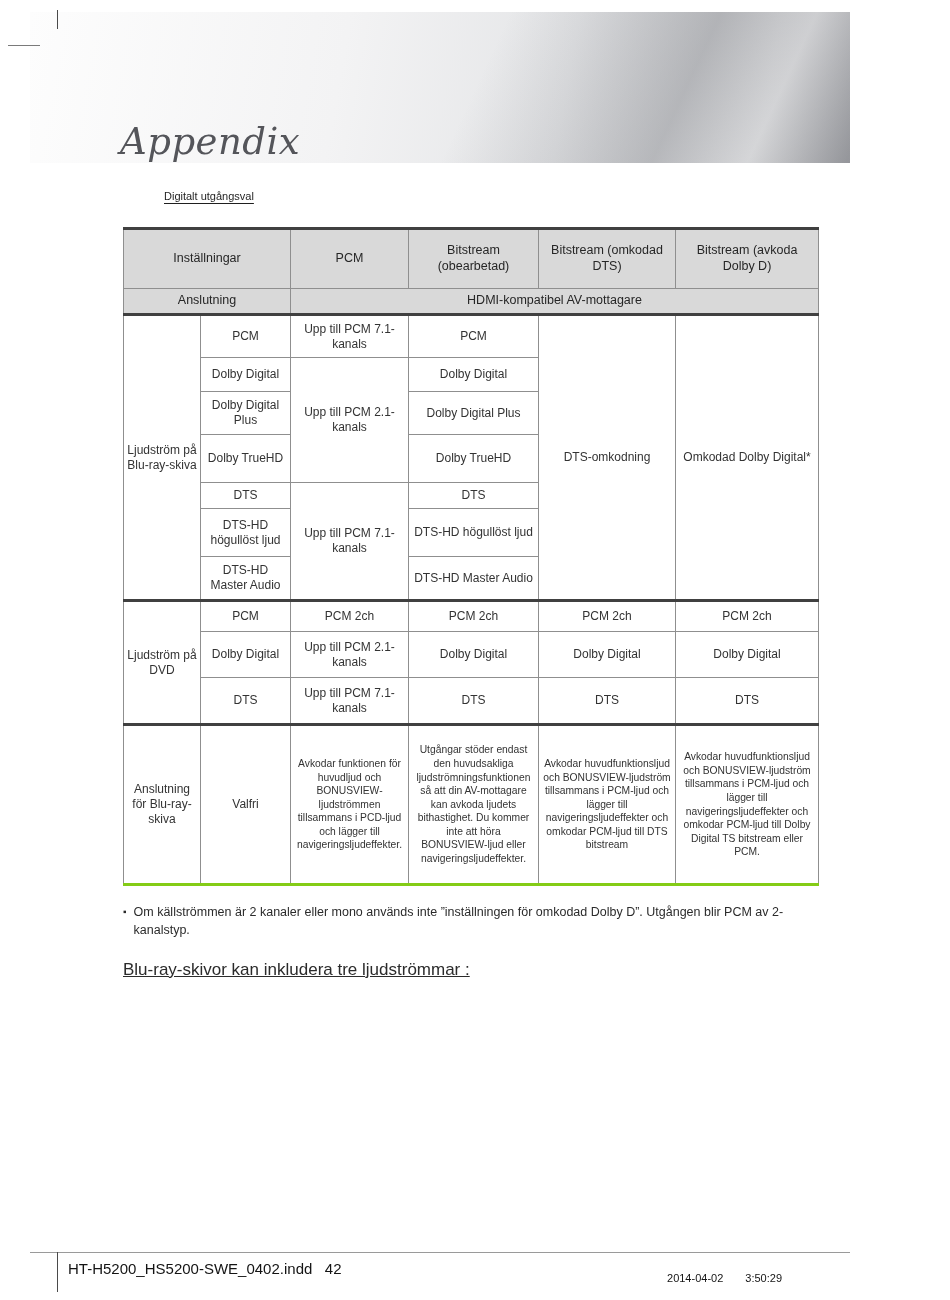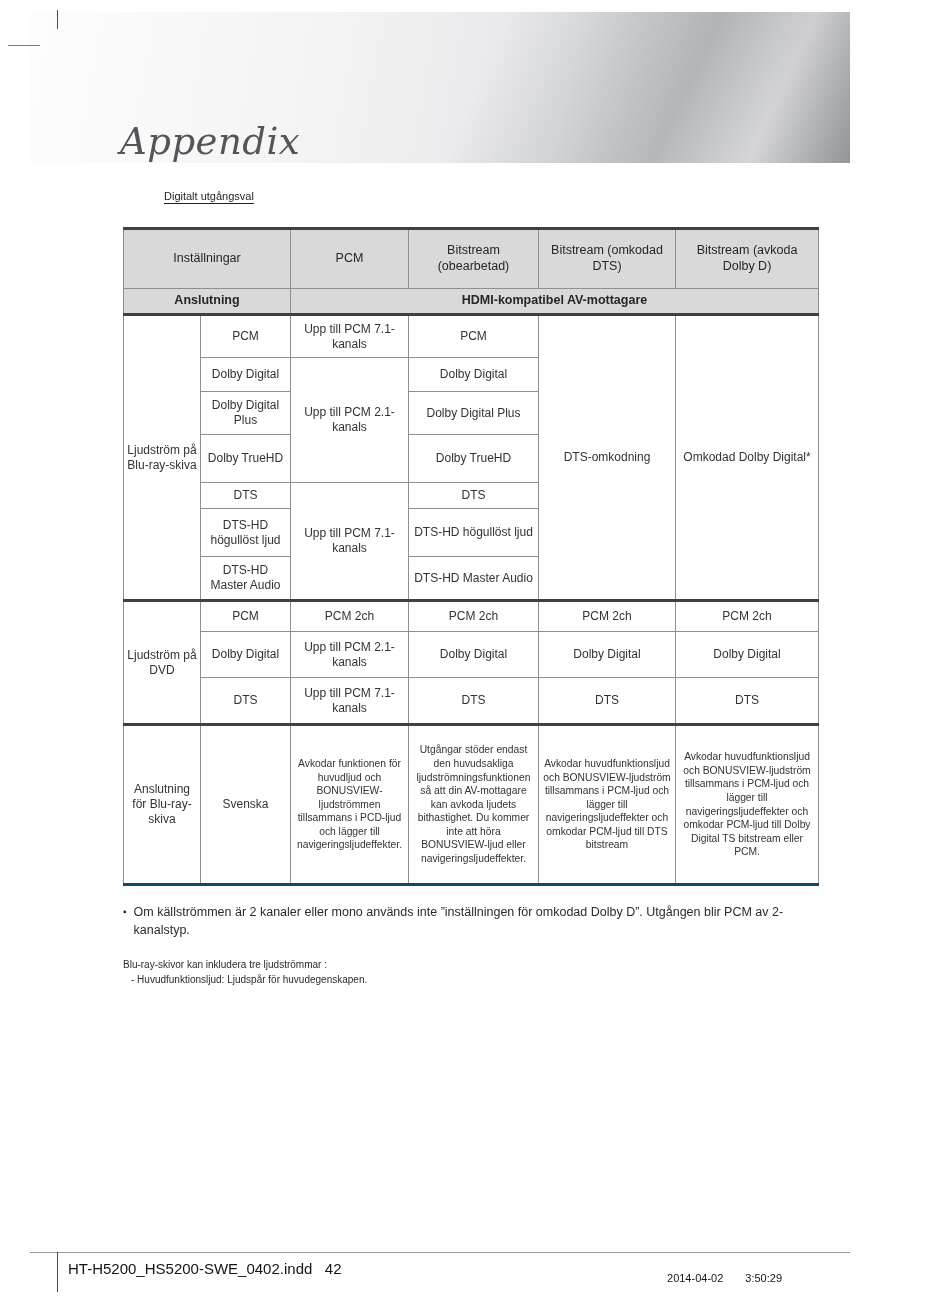--- a/index.html
+++ b/index.html
@@ -29,38 +29,38 @@
     position:absolute; left:123px; top:190px;
     font-size:11px; color:#1f1f1f;
     text-decoration:underline; text-underline-offset:3px;margin-left:41px;
   }
 
   
   .out-table {
     position:absolute; left:123px; top:227px; width:695px;
     border-collapse:collapse; table-layout:fixed;
     font-size:12px; color:#333;
-    border-top:3px solid #404040; border-bottom:3px solid #0c4a6e;
+    border-top:3px solid #404040; border-bottom:3px solid #84cc16;
   }
   .out-table td {
     border:1px solid #8f8f8f;
     text-align:center; vertical-align:middle;
     padding:1px 3px; line-height:1.25; overflow:hidden;
   }
   .out-table tr.hdr td { background:#d9d9d9; font-size:12.5px; color:#262626; }
-  .out-table tr.r2 td { border-bottom:3px solid #404040;font-weight:bold; }
+  .out-table tr.r2 td { border-bottom:3px solid #404040; }
   .out-table tr.sec td { border-top:3px solid #404040; }
   .out-table td.small { font-size:10.3px; line-height:1.32; padding:4px 3px; }
 
   
   .note { position:absolute; left:123px; top:903px; width:697px; display:flex; gap:7px; font-size:12.5px; line-height:1.45; color:#2b2b2b; }
   .note .sq { font-size:10px; line-height:1.8; }
   .note .note-text { flex:1; }
 
-  .streams { position:absolute; left:123px; top:957px; width:700px; font-size:10px; line-height:1.52; color:#2b2b2b; }
+  .streams { position:absolute; left:123px; top:957px; width:700px; font-size:17px; line-height:1.52; color:#2b2b2b;text-decoration:underline; }
   .streams .item { padding-left:17px; text-indent:-9px; }
 
   
   .pagenum { position:absolute; left:0; top:1193px; width:950px; text-align:right; color:#15803d; }
   .pagenum .num { font-family:"DejaVu Serif", serif; font-weight:bold; font-size:18px; }
   .pagenum .suffix { font-size:12.5px; }
 
   
   .cutline { position:absolute; left:30px; top:1252px; width:890px; height:1px; background:#9a9a9a; }
   .foot-left { position:absolute; left:68px; top:1260px; font-size:15px; color:#141414; white-space:pre; }
@@ -158,37 +158,36 @@
       <tr style="height:47px">
         <td>DTS</td>
         <td>Upp till PCM 7.1-kanals</td>
         <td>DTS</td>
         <td>DTS</td>
         <td>DTS</td>
       </tr>
 
       <tr class="sec" style="height:160px">
         <td>Anslutning för Blu-ray-skiva</td>
-        <td>Svenska</td>
+        <td>Valfri</td>
         <td class="small">Avkodar funktionen för huvudljud och BONUSVIEW-ljudströmmen tillsammans i PCD-ljud och lägger till navigeringsljudeffekter.</td>
         <td class="small">Utgångar stöder endast den huvudsakliga ljudströmningsfunktionen så att din AV-mottagare kan avkoda ljudets bithastighet. Du kommer inte att höra BONUSVIEW-ljud eller navigeringsljudeffekter.</td>
         <td class="small">Avkodar huvudfunktionsljud och BONUSVIEW-ljudström tillsammans i PCM-ljud och lägger till navigeringsljudeffekter och omkodar PCM-ljud till DTS bitstream</td>
         <td class="small">Avkodar huvudfunktionsljud och BONUSVIEW-ljudström tillsammans i PCM-ljud och lägger till navigeringsljudeffekter och omkodar PCM-ljud till Dolby Digital TS bitstream eller PCM.</td>
       </tr>
     </tbody>
   </table>
 
   <div class="note">
     <span class="sq">▪</span>
     <span class="note-text">Om källströmmen är 2 kanaler eller mono används inte ”inställningen för omkodad Dolby D”. Utgången blir PCM av 2-kanalstyp.</span>
   </div>
 
   <div class="streams">
     <div class="intro">Blu-ray-skivor kan inkludera tre ljudströmmar :</div>
-    <div class="item">- Huvudfunktionsljud: Ljudspår för huvudegenskapen.</div>
   </div>
 
   <div class="pagenum">
     <span class="num">42</span>
     <span class="suffix">- Svenska</span>
   </div>
 
   <div class="cutline"></div>
   <div class="tick-v" style="left:57px; top:1252px; height:40px;"></div>
   <div class="tick-v" style="left:893px; top:1252px; height:40px;"></div>

